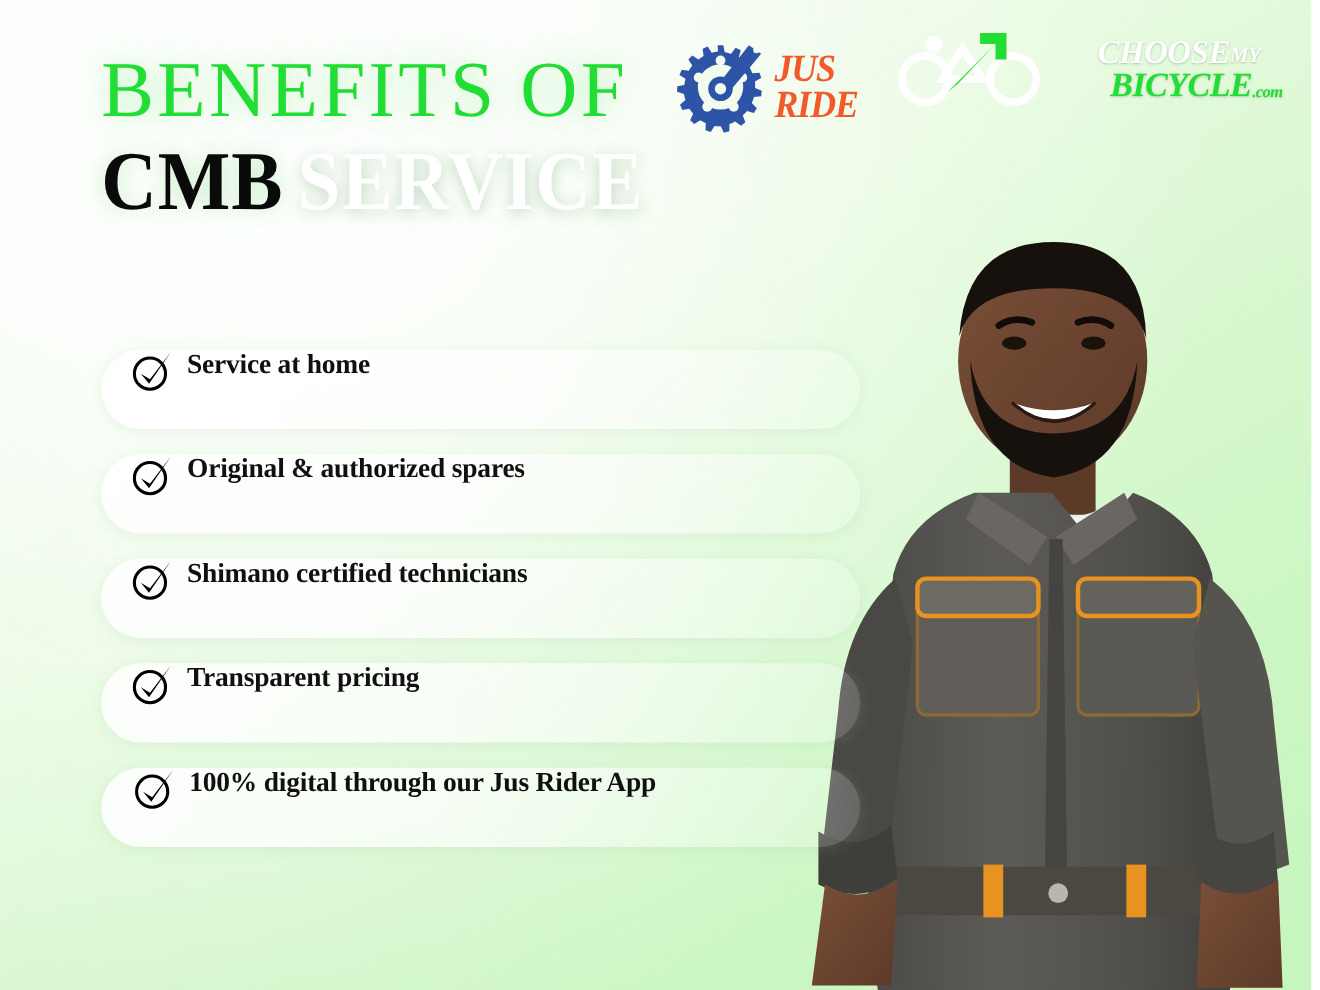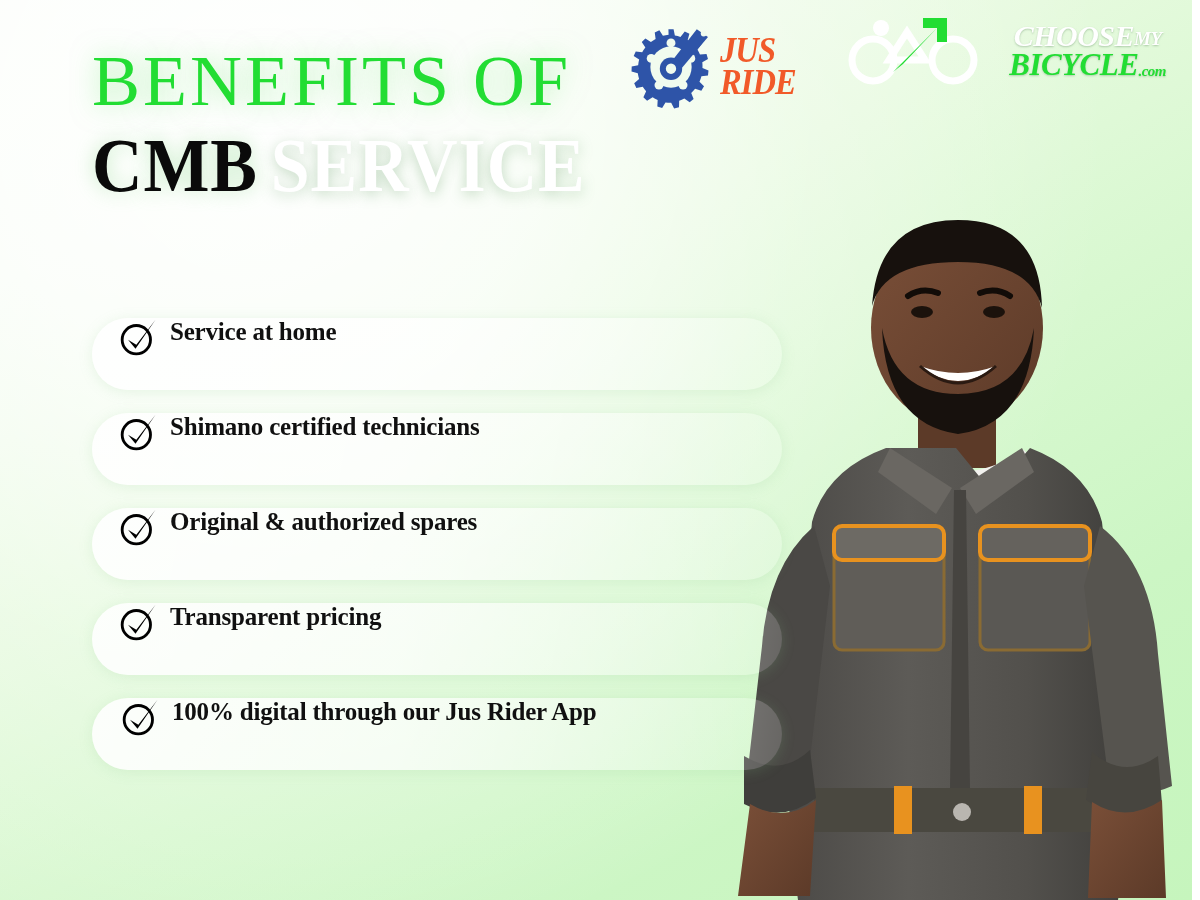--- a/index.html
+++ b/index.html
@@ -67,24 +67,24 @@
   .word-service {
     color: #ffffff;
     margin-left: 14px;
     text-shadow: 0 3px 14px rgba(90,150,90,0.38);
   }
 
   
   #logos {
     position: absolute;
     right: 26px;
-    top: 16px;
+    top: 28px;
     display: flex;
     align-items: flex-start;
-    gap: 28px;
+    gap: 12px;
   }
   .jusride {
     display: flex;
     align-items: center;
     gap: 6px;
     padding-top: 8px;
   }
   .jusride-text {
     display: flex;
     flex-direction: column;
@@ -122,20 +122,21 @@
     vertical-align: 1px;
   }
   .cmb-row2 {
     font-style: italic;
     font-weight: 900;
     font-size: 31px;
     color: #22dd33;
     letter-spacing: -0.5px;
     margin-top: -2px;
     text-shadow: 0 1px 2px rgba(110,150,110,0.45);
+    margin-left: 32px;
   }
   .cmb-row2 .sm {
     font-size: 15px;
     vertical-align: -1px;
   }
 
   
   #benefits {
     position: absolute;
     left: 92px;
@@ -316,36 +317,36 @@
         <path d="M12 26 l9 11 L45 2 l-23 30 z" fill="#000"></path>
       </svg>
       <span class="label">Service at home</span>
     </div>
 
     <div class="pill">
       <svg class="check" viewBox="0 0 48 48">
         <circle cx="22" cy="26" r="17" fill="none" stroke="#000" stroke-width="3.4"></circle>
         <path d="M12 26 l9 11 L45 2 l-23 30 z" fill="#000"></path>
       </svg>
+      <span class="label">Original &amp; authorized spares</span>
+    </div>
+
+    <div class="pill">
+      <svg class="check" viewBox="0 0 48 48">
+        <circle cx="22" cy="26" r="17" fill="none" stroke="#000" stroke-width="3.4"></circle>
+        <path d="M12 26 l9 11 L45 2 l-23 30 z" fill="#000"></path>
+      </svg>
       <span class="label">Shimano certified technicians</span>
     </div>
 
     <div class="pill">
       <svg class="check" viewBox="0 0 48 48">
         <circle cx="22" cy="26" r="17" fill="none" stroke="#000" stroke-width="3.4"></circle>
         <path d="M12 26 l9 11 L45 2 l-23 30 z" fill="#000"></path>
       </svg>
-      <span class="label">Original &amp; authorized spares</span>
-    </div>
-
-    <div class="pill">
-      <svg class="check" viewBox="0 0 48 48">
-        <circle cx="22" cy="26" r="17" fill="none" stroke="#000" stroke-width="3.4"></circle>
-        <path d="M12 26 l9 11 L45 2 l-23 30 z" fill="#000"></path>
-      </svg>
       <span class="label">Transparent pricing</span>
     </div>
 
     <div class="pill indent">
       <svg class="check" viewBox="0 0 48 48">
         <circle cx="22" cy="26" r="17" fill="none" stroke="#000" stroke-width="3.4"></circle>
         <path d="M12 26 l9 11 L45 2 l-23 30 z" fill="#000"></path>
       </svg>
       <span class="label">100% digital through our Jus Rider App</span>
     </div>

